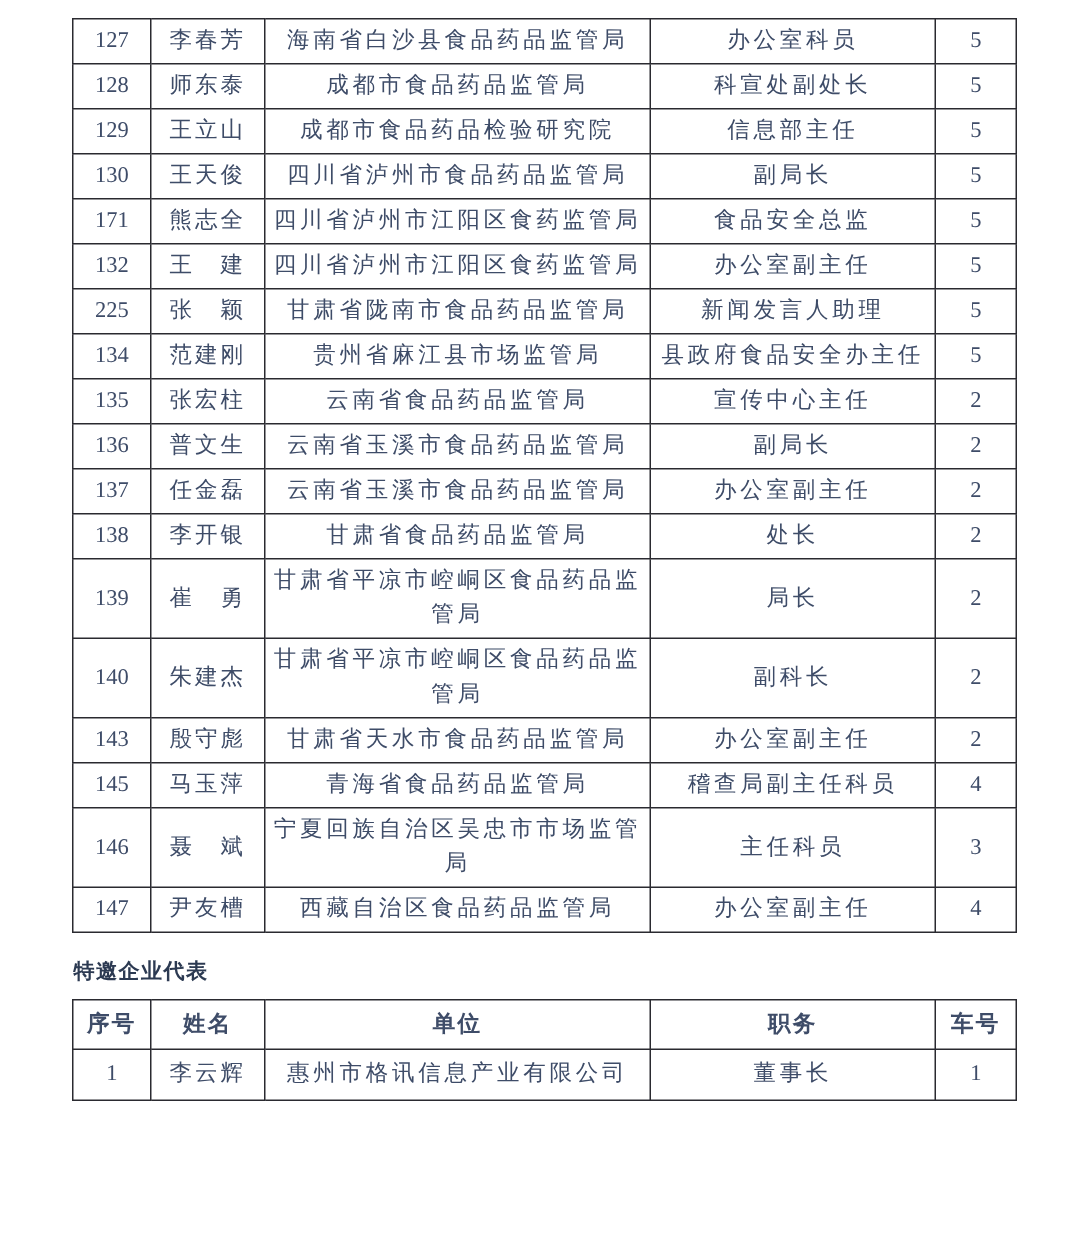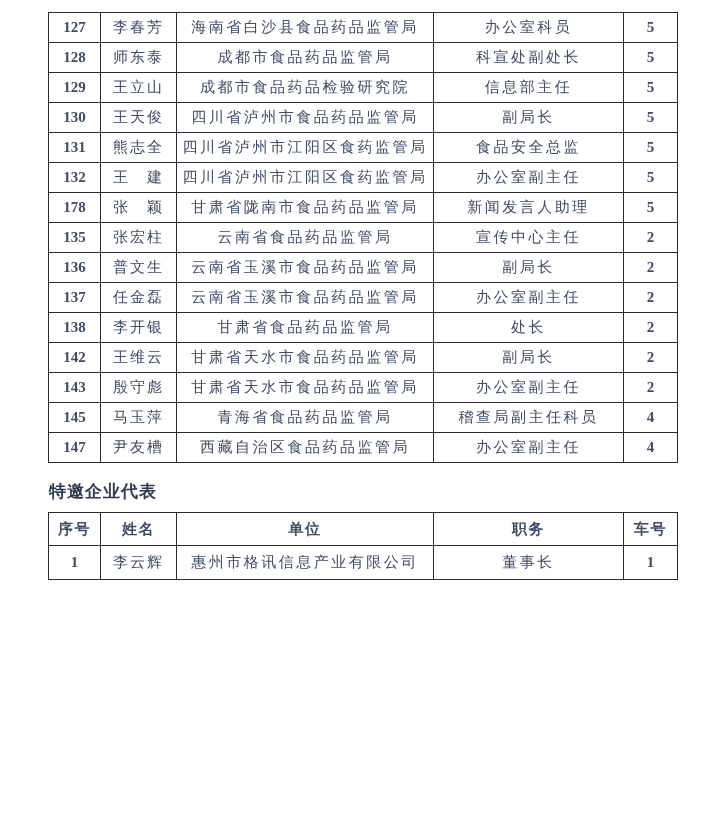--- a/index.html
+++ b/index.html
@@ -27,37 +27,36 @@
     text-align: center;
     vertical-align: middle;
     font-size: 15px;
     line-height: 23px;
     padding: 3px 3px;
     height: 23px;
     overflow: hidden;
   }
   td.c-no, td.c-car {
     letter-spacing: 0;
-    font-weight: bold;
   }
   td.c-name {
     letter-spacing: 2px;
   }
   td.c-org, td.c-title {
     letter-spacing: 2.5px;
     word-break: break-all;
   }
   table.roster th {
     font-weight: bold;
     letter-spacing: 1.5px;
     height: 26px;
   }
   .section-heading {
     font-weight: bold;
-    font-size: 17px;
+    font-size: 14px;
     letter-spacing: 1px;
     color: #2c3a52;
     margin: 17px 0 9px 1px;
   }
   table.guest td {
     height: 27px;
   }
 </style>
 </head>
 <body>
@@ -95,38 +94,45 @@
           <td class="c-car">5</td>
         </tr>
         <tr>
           <td class="c-no">130</td>
           <td class="c-name">王天俊</td>
           <td class="c-org">四川省泸州市食品药品监管局</td>
           <td class="c-title">副局长</td>
           <td class="c-car">5</td>
         </tr>
         <tr>
-          <td class="c-no">131</td>
+          <td class="c-no">171</td>
           <td class="c-name">熊志全</td>
           <td class="c-org">四川省泸州市江阳区食药监管局</td>
           <td class="c-title">食品安全总监</td>
           <td class="c-car">5</td>
         </tr>
         <tr>
           <td class="c-no">132</td>
           <td class="c-name">王　建</td>
           <td class="c-org">四川省泸州市江阳区食药监管局</td>
           <td class="c-title">办公室副主任</td>
           <td class="c-car">5</td>
         </tr>
         <tr>
-          <td class="c-no">178</td>
+          <td class="c-no">225</td>
           <td class="c-name">张　颖</td>
           <td class="c-org">甘肃省陇南市食品药品监管局</td>
           <td class="c-title">新闻发言人助理</td>
+          <td class="c-car">5</td>
+        </tr>
+        <tr>
+          <td class="c-no">134</td>
+          <td class="c-name">范建刚</td>
+          <td class="c-org">贵州省麻江县市场监管局</td>
+          <td class="c-title">县政府食品安全办主任</td>
           <td class="c-car">5</td>
         </tr>
         <tr>
           <td class="c-no">135</td>
           <td class="c-name">张宏柱</td>
           <td class="c-org">云南省食品药品监管局</td>
           <td class="c-title">宣传中心主任</td>
           <td class="c-car">2</td>
         </tr>
         <tr>
@@ -144,39 +150,53 @@
           <td class="c-car">2</td>
         </tr>
         <tr>
           <td class="c-no">138</td>
           <td class="c-name">李开银</td>
           <td class="c-org">甘肃省食品药品监管局</td>
           <td class="c-title">处长</td>
           <td class="c-car">2</td>
         </tr>
         <tr>
-          <td class="c-no">142</td>
-          <td class="c-name">王维云</td>
-          <td class="c-org">甘肃省天水市食品药品监管局</td>
-          <td class="c-title">副局长</td>
+          <td class="c-no">139</td>
+          <td class="c-name">崔　勇</td>
+          <td class="c-org">甘肃省平凉市崆峒区食品药品监管局</td>
+          <td class="c-title">局长</td>
+          <td class="c-car">2</td>
+        </tr>
+        <tr>
+          <td class="c-no">140</td>
+          <td class="c-name">朱建杰</td>
+          <td class="c-org">甘肃省平凉市崆峒区食品药品监管局</td>
+          <td class="c-title">副科长</td>
           <td class="c-car">2</td>
         </tr>
         <tr>
           <td class="c-no">143</td>
           <td class="c-name">殷守彪</td>
           <td class="c-org">甘肃省天水市食品药品监管局</td>
           <td class="c-title">办公室副主任</td>
           <td class="c-car">2</td>
         </tr>
         <tr>
           <td class="c-no">145</td>
           <td class="c-name">马玉萍</td>
           <td class="c-org">青海省食品药品监管局</td>
           <td class="c-title">稽查局副主任科员</td>
           <td class="c-car">4</td>
+        </tr>
+        <tr>
+          <td class="c-no">146</td>
+          <td class="c-name">聂　斌</td>
+          <td class="c-org">宁夏回族自治区吴忠市市场监管局</td>
+          <td class="c-title">主任科员</td>
+          <td class="c-car">3</td>
         </tr>
         <tr>
           <td class="c-no">147</td>
           <td class="c-name">尹友槽</td>
           <td class="c-org">西藏自治区食品药品监管局</td>
           <td class="c-title">办公室副主任</td>
           <td class="c-car">4</td>
         </tr>
       </tbody>
   </table>

